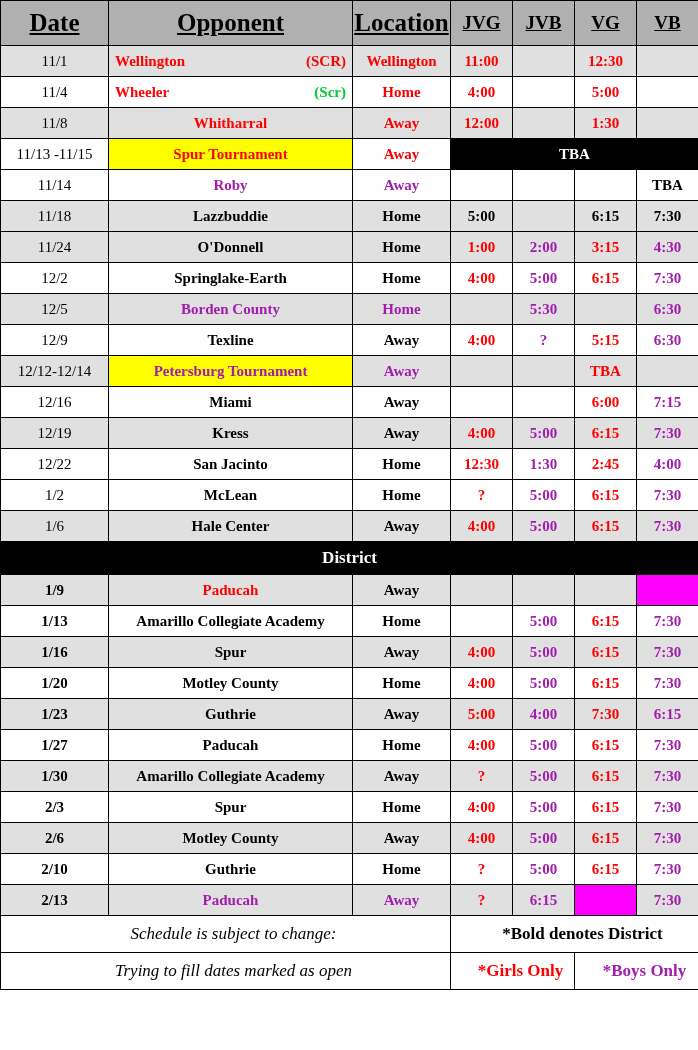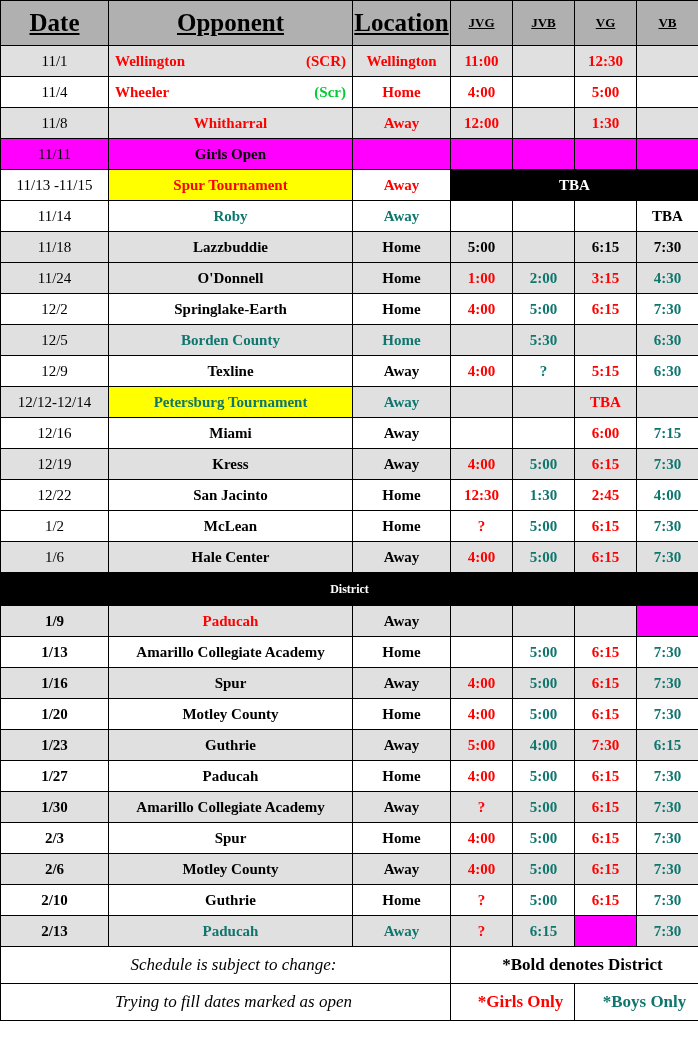--- a/index.html
+++ b/index.html
@@ -1,37 +1,37 @@
 <!DOCTYPE html>
 <html><head>
 <meta charset="utf-8">
 <style>
   html,body{margin:0;padding:0;background:#ffffff;}
   body{font-family:"Liberation Serif", serif; width:698px;}
   table{border-collapse:collapse;width:698px;table-layout:fixed;}
   td,th{border:1px solid #000;padding:0;text-align:center;vertical-align:middle;}
   .hdr td{background:#b0b0b0;font-weight:bold;font-size:25px;height:44px;text-decoration:underline;font-family:"Liberation Serif",serif;margin-left:46px;}
-  .hdr td.small{font-size:13px;}
+  .hdr td.small{font-size:19px;}
   .row td{height:30px;font-size:15px;}
   .c-date{width:108px;}
   .c-opp{width:244px;}
   .c-loc{width:98px;}
   .c-jvg{width:62px;}
   .c-jvb{width:62px;}
   .c-vg{width:62px;}
   .c-vb{width:62px;}
   .shade{background:#e0e0e0;}
   .white{background:#ffffff;}
   .magenta{background:#ff00ff;}
   .yellow{background:#ffff00;margin-top:12px;}
   .red{color:#ff0000;}
-  .blue{color:#0f766e;}
+  .blue{color:#a21caf;}
   .green{color:#00cc33;}
   .bold{font-weight:bold;}
-  .district td{background:#000;color:#fff;font-weight:bold;font-size:12px;height:32px;}
+  .district td{background:#000;color:#fff;font-weight:bold;font-size:17px;height:32px;}
   .tba{background:#000;color:#fff;font-weight:bold;font-size:17px;}
   .footer td{height:36px;font-size:17px;padding-left:16px;}
   .ital{font-style:italic;}
   .opp-split{display:flex;justify-content:space-between;padding:0 6px;}
 </style>
 </head>
 <body>
 
 <table>
   <colgroup>
@@ -84,29 +84,20 @@
       <tr class="row">
         <td class="shade">11/8</td>
         <td class="shade bold red">Whitharral</td>
         <td class="shade bold red">Away</td>
         <td class="shade bold red">12:00</td>
         <td class="shade bold red"></td>
         <td class="shade bold red">1:30</td>
         <td class="shade bold red"></td>
       </tr>
       <tr class="row">
-        <td class="magenta">11/11</td>
-        <td class="magenta bold ">Girls Open</td>
-        <td class="magenta bold "></td>
-        <td class="magenta"></td>
-        <td class="magenta"></td>
-        <td class="magenta"></td>
-        <td class="magenta"></td>
-      </tr>
-      <tr class="row">
         <td class="white">11/13 -11/15</td>
         <td class="yellow bold red">Spur Tournament</td>
         <td class="white bold red">Away</td>
         <td class="tba" colspan="4">TBA</td>
       </tr>
       <tr class="row">
         <td class="white">11/14</td>
         <td class="white bold blue">Roby</td>
         <td class="white bold blue">Away</td>
         <td class="white bold "></td>

